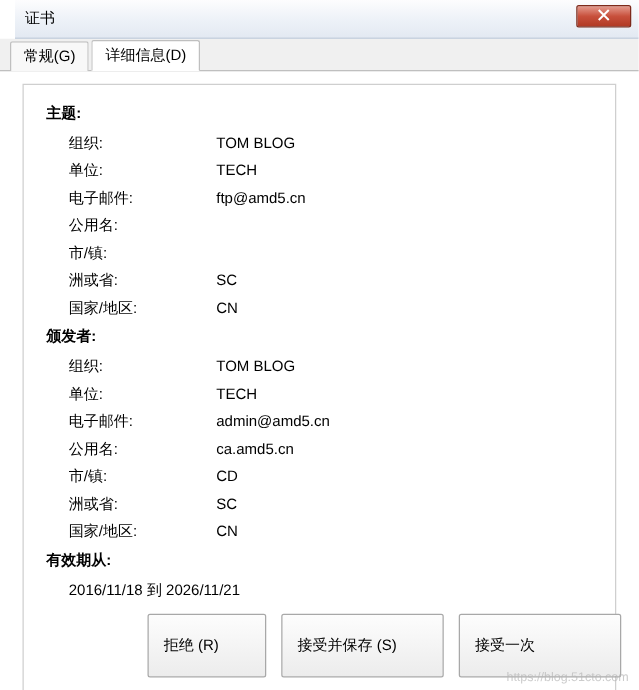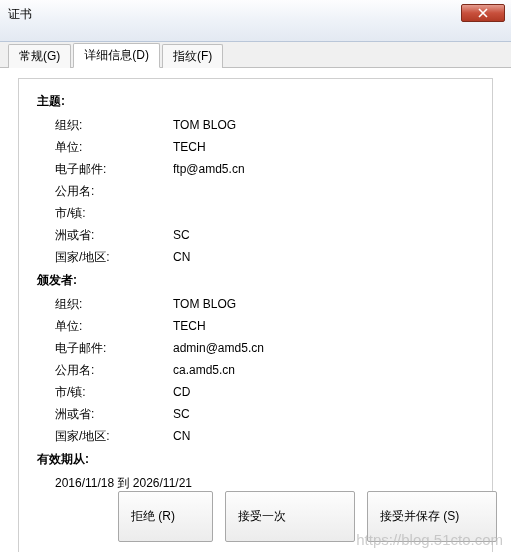--- a/index.html
+++ b/index.html
@@ -1,23 +1,23 @@
 <!DOCTYPE html>
 <html><head>
 <meta charset="utf-8">
 <style>
   * { box-sizing: border-box; font-family: "Microsoft YaHei", "SimSun", Arial, sans-serif; }
   html, body { margin: 0; padding: 0; }
   body { width: 511px; height: 552px; background: #fff; font-size: 12px; color: #000; }
 
   .titlebar {
-    height: 42px; line-height: 28px;
+    height: 31px; line-height: 28px;
     background: linear-gradient(#fdfdfe, #eef2f8 50%, #e3e9f2);
     border-bottom: 1px solid #b9c6d8;
-    padding: 0 8px; position: relative;
+    padding: 0 8px; position: relative; margin-left: 12px;
   }
   .close-btn {
     position: absolute; right: 6px; top: 4px;
     width: 44px; height: 18px;
     background: linear-gradient(#e59c8f, #c8503c 50%, #b13a25);
     border: 1px solid #7d2a1b; border-radius: 2px;
     color: #fff; text-align: center; line-height: 16px;
     font-size: 10px;
   }
   .close-btn svg { vertical-align: middle; }
@@ -85,41 +85,40 @@
     border-radius: 2px;
     text-align: left;
     cursor: default;
   }
   .btn.wide { min-width: 130px; }
 
   .watermark {
     position: absolute;
     right: 8px; bottom: 4px;
     color: #b7b7b7;
-    font-size: 15px;
+    font-size: 10px;
     opacity: 0.7;
     pointer-events: none;
   }
 </style>
 </head>
 <body>
 
 <div class="titlebar">
   <span>证书</span>
   <div class="close-btn">
     <svg width="10" height="10" viewBox="0 0 10 10">
         <path d="M1 1 L9 9 M9 1 L1 9" stroke="#fff" stroke-width="1.6"></path>
       </svg>
   </div>
 </div>
 
 <div class="tabs">
   <div class="tab">常规(G)</div>
   <div class="tab active">详细信息(D)</div>
-  <div class="tab">指纹(F)</div>
 </div>
 
 <div class="panel">
 
   <div class="section-head">主题:</div>
 
   <div class="row">
     <span class="lbl">组织:</span>
     <span class="val">TOM BLOG</span>
   </div>
@@ -178,17 +177,17 @@
     <span class="val">CN</span>
   </div>
 
   <div class="section-head">有效期从:</div>
   <div class="validity-row">2016/11/18  到  2026/11/21</div>
 
 </div>
 
 <div class="footer">
   <div class="btn">拒绝 (R)</div>
+  <div class="btn wide">接受并保存 (S)</div>
   <div class="btn wide">接受一次</div>
-  <div class="btn wide">接受并保存 (S)</div>
 </div>
 
 <div class="watermark">https://blog.51cto.com</div>
 
 </body></html>

